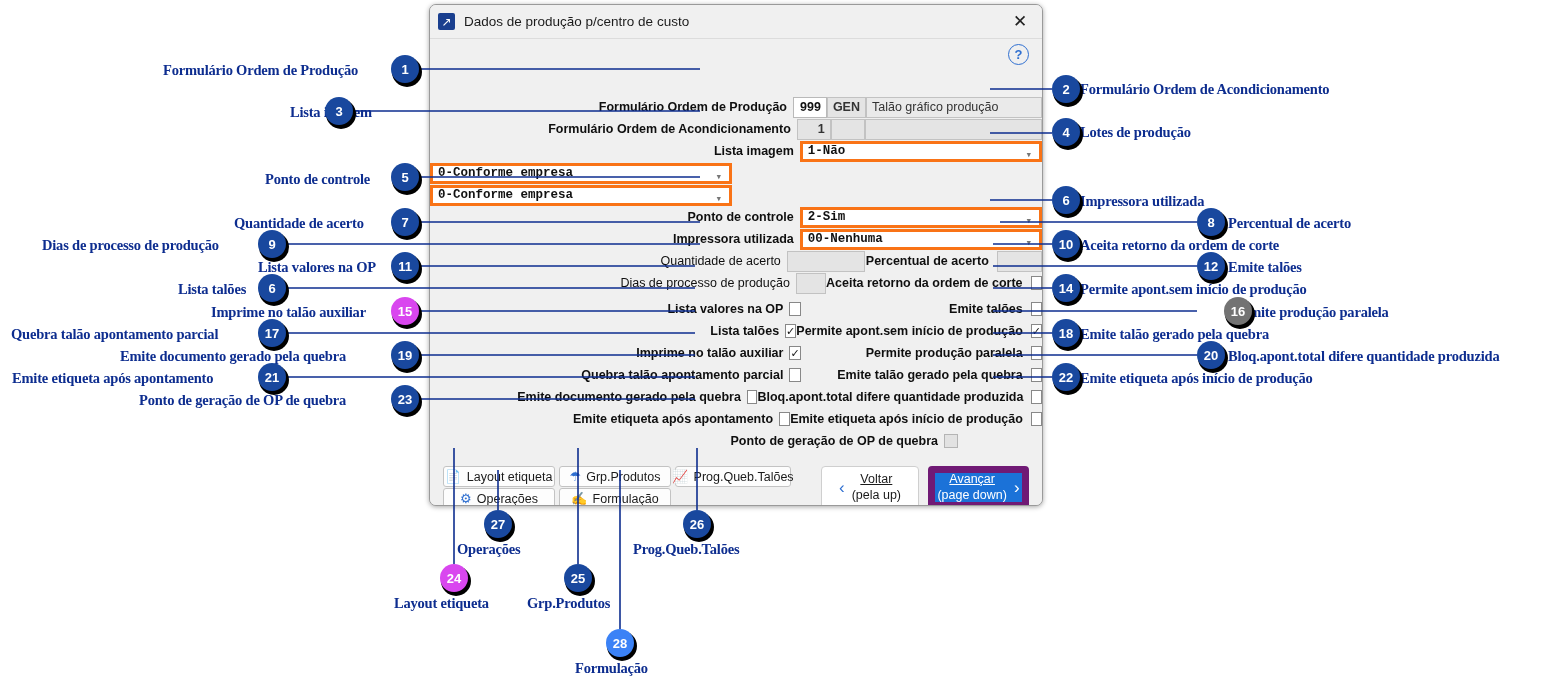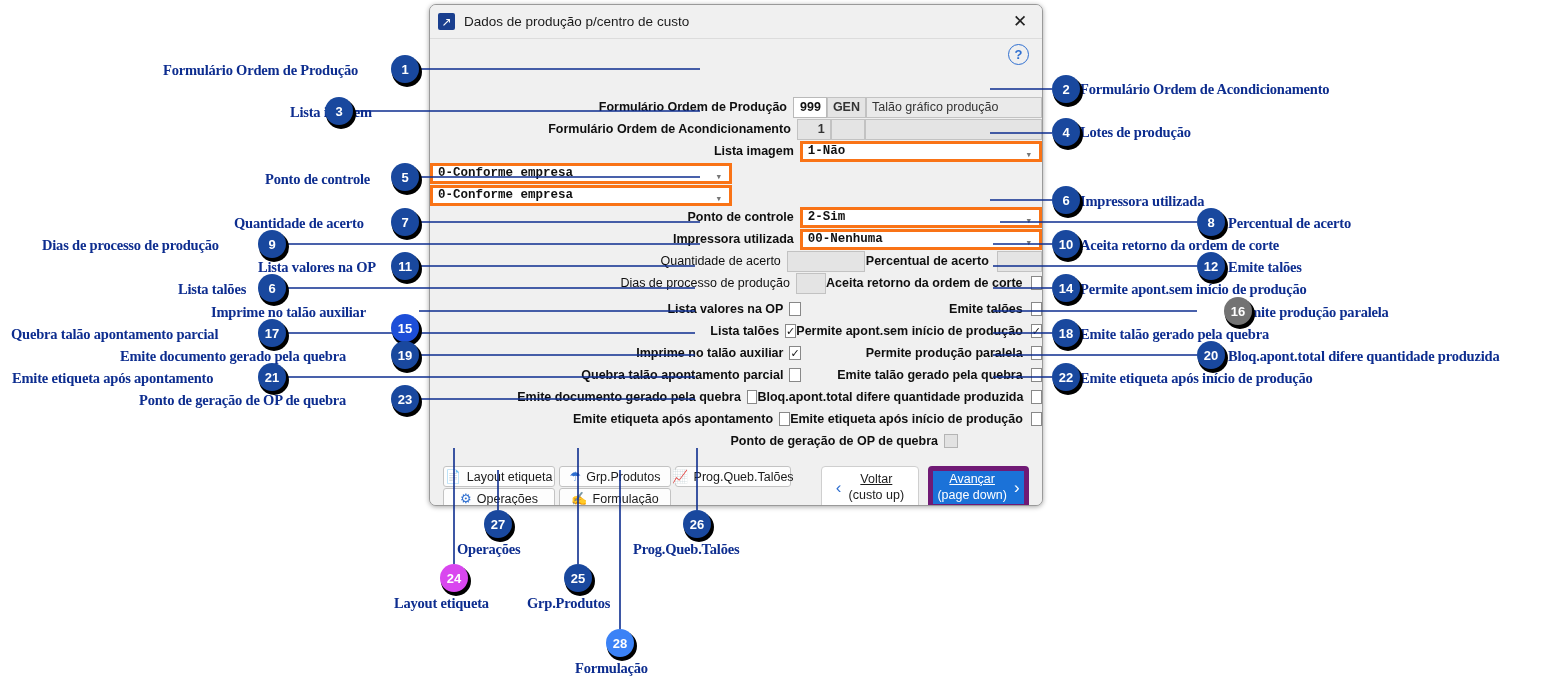--- a/index.html
+++ b/index.html
@@ -84,21 +84,21 @@
     font-family:"Liberation Sans", sans-serif;
   }
   .btn .bi{color:#2f6fd0;font-size:13px;line-height:1;}
   .navbtn{
     position:absolute;height:43px;border-radius:4px;display:flex;align-items:center;
     justify-content:center;gap:7px;cursor:pointer;box-sizing:border-box;
     font-size:12.5px;line-height:1.25;text-align:center;
     font-family:"Liberation Sans", sans-serif;
   }
   .navbtn.back{border:1px solid #cfcfcf;background:#fff;color:#1b1b1b;}
-  .navbtn.fwd{background:#1b72d8;color:#fff;border:5px solid #701a75;}
+  .navbtn.fwd{background:#1b72d8;color:#fff;border:7px solid #701a75;}
   .chev{font-size:17px;color:#2f6fd0;}
   .navbtn.fwd .chev{color:#fff;}
 </style>
 </head>
 <body>
 
 <div id="dialog">
 
   <div class="titlebar">
     <span class="title-ico">↗</span>
@@ -236,21 +236,21 @@
     </div>
     <div class="btn" style="left:129px;top:449px;width:112px;">
       <span class="bi">✍</span>
       <span>Formulação</span>
     </div>
 
     <div class="navbtn back" style="left:391px;top:427px;width:98px;">
       <span class="chev">‹</span>
       <span>
         <span style="text-decoration:underline;">Voltar</span><br>
-        <span>(custo up)</span>
+        <span>(pela up)</span>
       </span>
     </div>
     <div class="navbtn fwd" style="left:498px;top:427px;width:101px;">
       <span>
         <span style="text-decoration:underline;">Avançar</span><br>
         <span>(page down)</span>
       </span>
       <span class="chev">›</span>
     </div>
   </div>
@@ -309,21 +309,21 @@
     <div class="badge" style="left: 1052px; top: 230px; background: rgb(25, 72, 158);">10</div>
     <div class="callout" style="left: 258px; top: 259px; color: rgb(13, 45, 143);">Lista valores na OP</div>
     <div class="badge" style="left: 391px; top: 252px; background: rgb(25, 72, 158);">11</div>
     <div class="callout" style="left: 1228px; top: 259px; color: rgb(13, 45, 143);">Emite talões</div>
     <div class="badge" style="left: 1197px; top: 252px; background: rgb(25, 72, 158);">12</div>
     <div class="callout" style="left: 178px; top: 281px; color: rgb(13, 45, 143);">Lista talões</div>
     <div class="badge" style="left: 258px; top: 274px; background: rgb(25, 72, 158);">6</div>
     <div class="callout" style="left: 1080px; top: 281px; color: rgb(13, 45, 143);">Permite apont.sem início de produção</div>
     <div class="badge" style="left: 1052px; top: 274px; background: rgb(25, 72, 158);">14</div>
     <div class="callout" style="left: 211px; top: 304px; color: rgb(13, 45, 143);">Imprime no talão auxiliar</div>
-    <div class="badge" style="left: 391px; top: 297px; background: #1d4ed8; margin-top: 17px;">15</div>
+    <div class="badge" style="left: 391px; top: 297px; background: #d946ef;">15</div>
     <div class="callout" style="left: 1228px; top: 304px; color: rgb(13, 45, 143);">Permite produção paralela</div>
     <div class="badge" style="left: 1224px; top: 297px; background: #737373;">16</div>
     <div class="callout" style="left: 11px; top: 326px; color: rgb(13, 45, 143);">Quebra talão apontamento parcial</div>
     <div class="badge" style="left: 258px; top: 319px; background: rgb(25, 72, 158);">17</div>
     <div class="callout" style="left: 1080px; top: 326px; color: rgb(13, 45, 143);">Emite talão gerado pela quebra</div>
     <div class="badge" style="left: 1052px; top: 319px; background: rgb(25, 72, 158);">18</div>
     <div class="callout" style="left: 120px; top: 348px; color: rgb(13, 45, 143);">Emite documento gerado pela quebra</div>
     <div class="badge" style="left: 391px; top: 341px; background: rgb(25, 72, 158);">19</div>
     <div class="callout" style="left: 1228px; top: 348px; color: rgb(13, 45, 143);">Bloq.apont.total difere quantidade produzida</div>
     <div class="badge" style="left: 1197px; top: 341px; background: rgb(25, 72, 158);">20</div>

